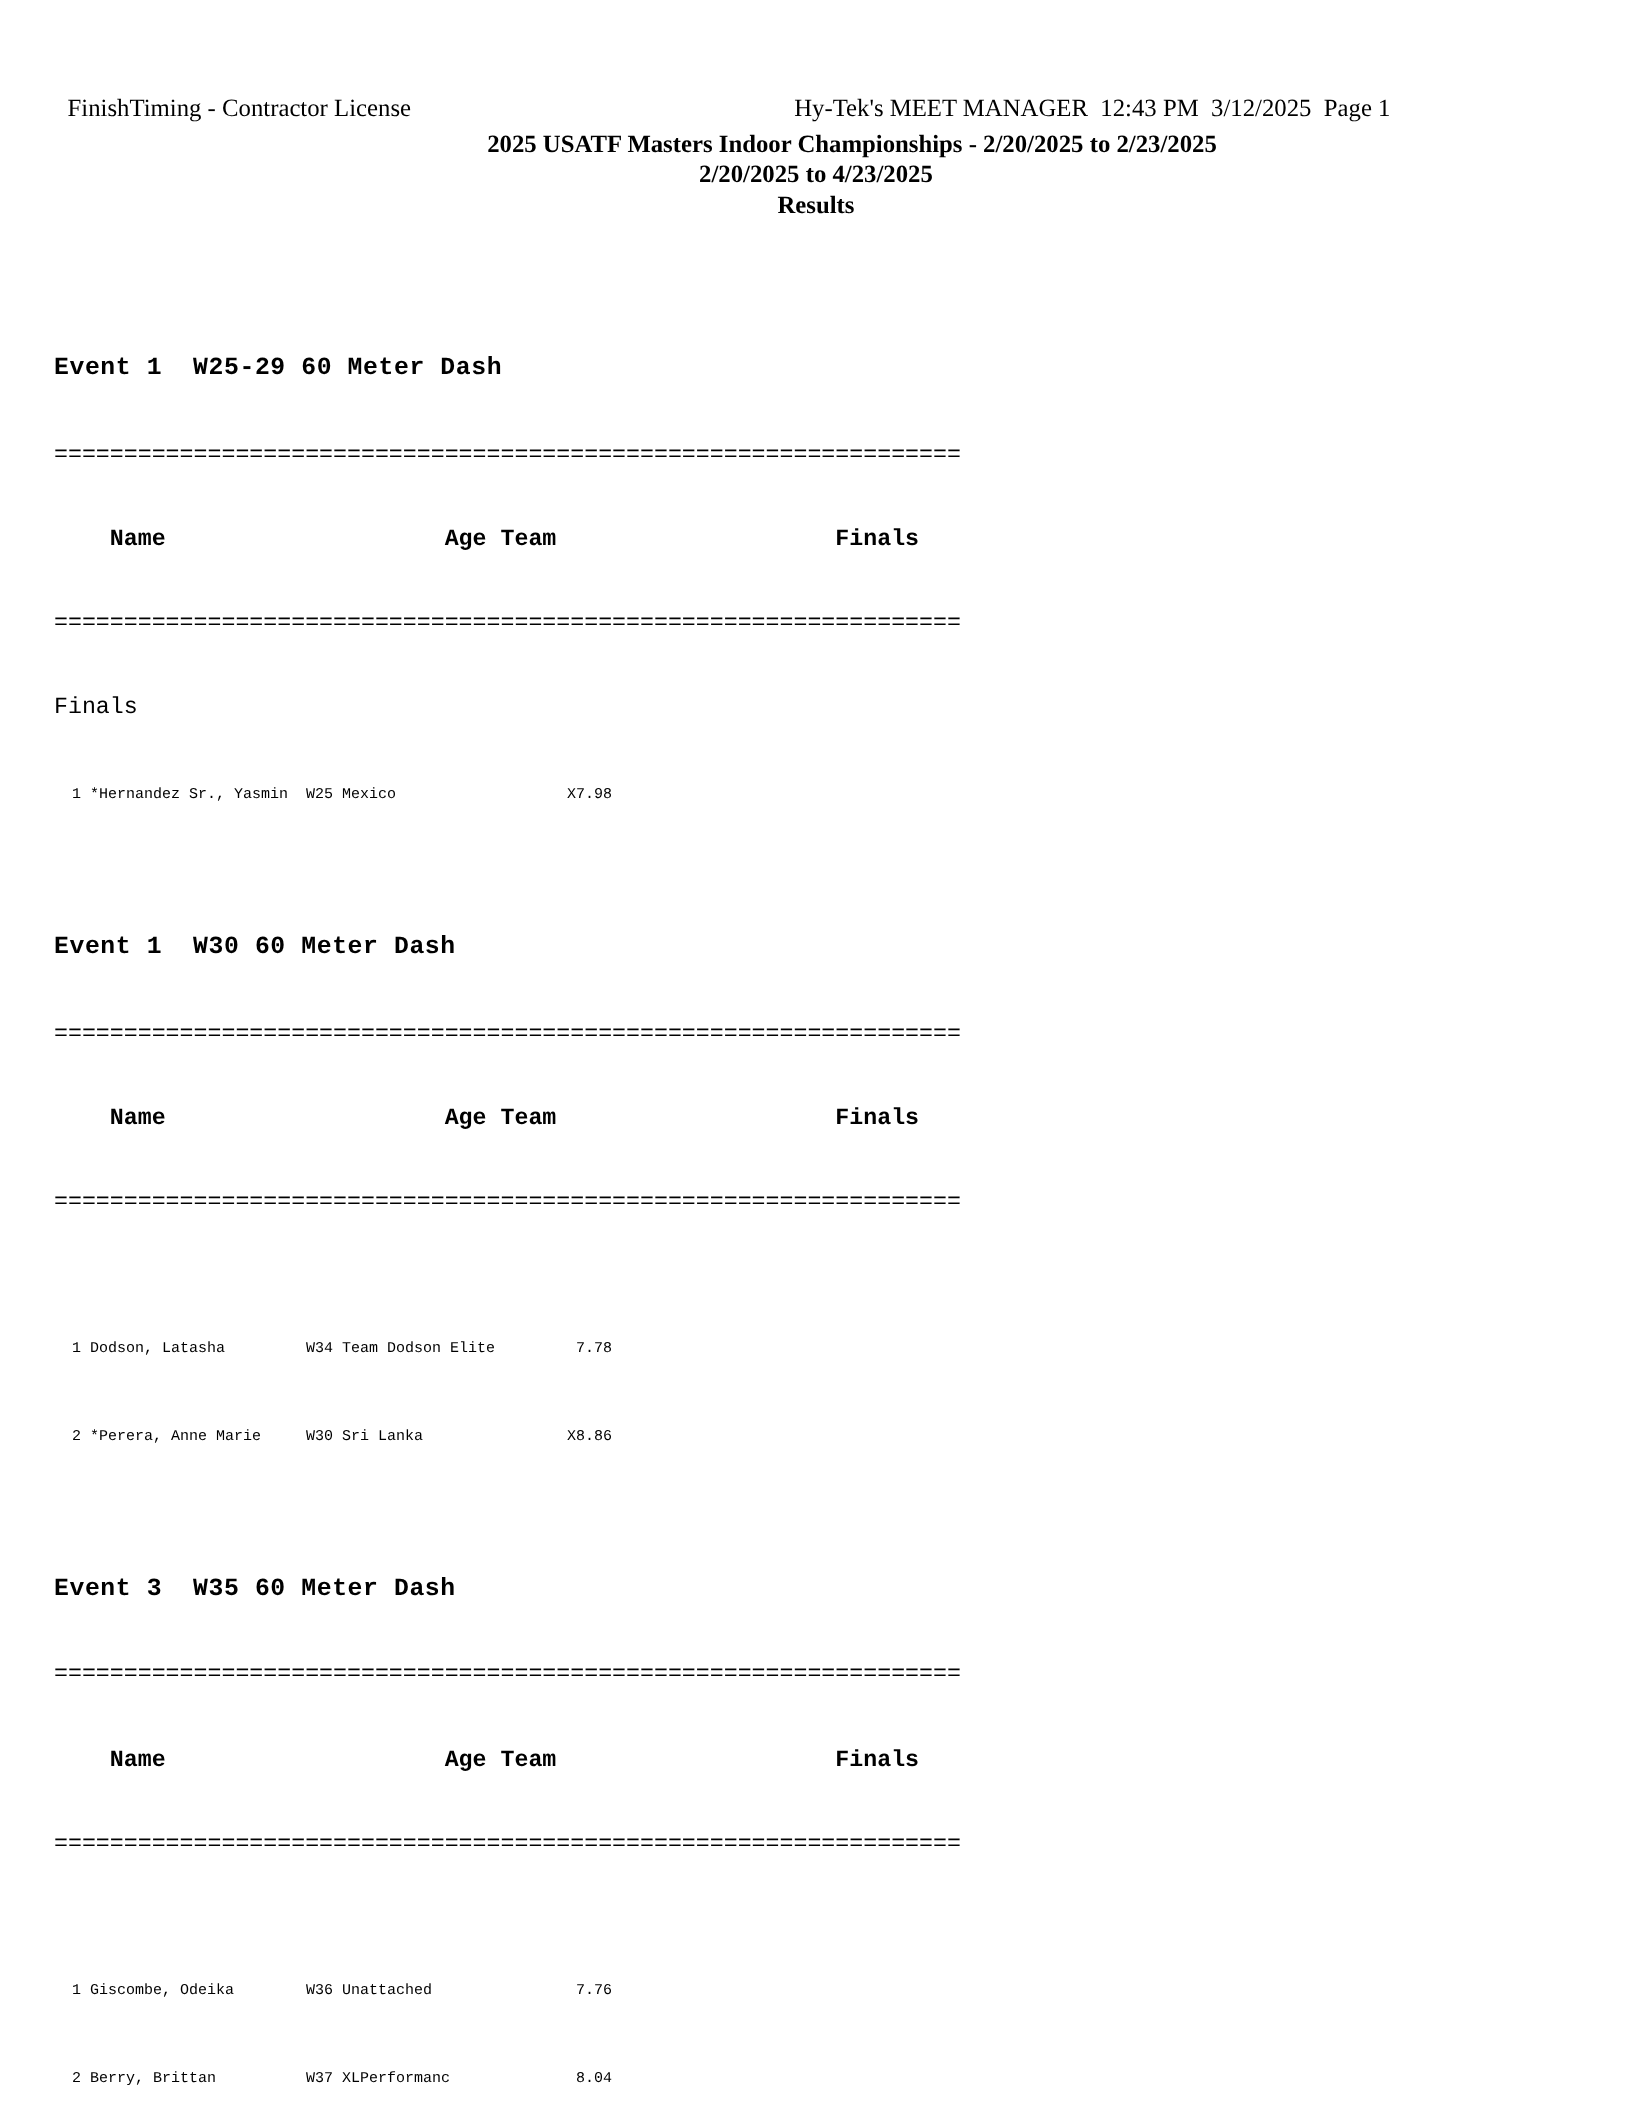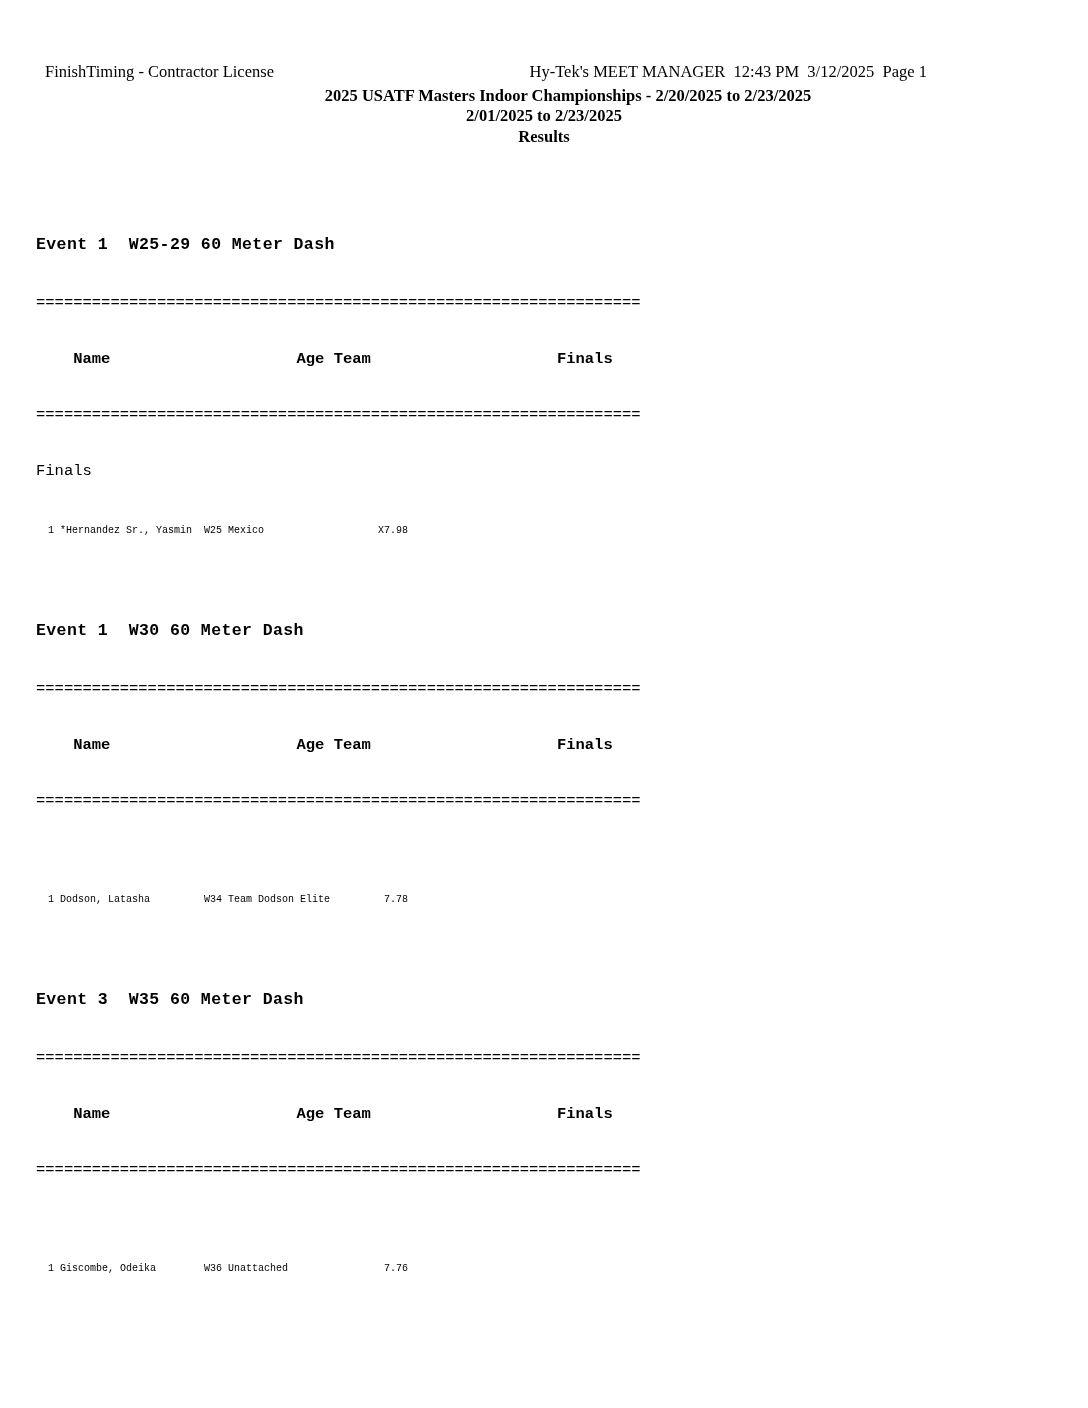--- a/index.html
+++ b/index.html
@@ -118,49 +118,51 @@
 
 <div class="page">
 
   <div class="header-row">
     <div class="header-left">FinishTiming - Contractor License</div>
     <div class="header-right">Hy-Tek's MEET MANAGER  12:43 PM  3/12/2025  Page 1</div>
   </div>
 
   <div class="title-block">
     <div class="title-main">2025 USATF Masters Indoor Championships - 2/20/2025 to 2/23/2025</div>
-    <div class="title-sub">2/01/2025 to 2/23/2025</div>
+    <div class="title-sub">2/20/2025 to 4/23/2025</div>
     <div class="title-results">Results</div>
   </div>
 
   <div class="body-block">
 
     
     <div class="evt-head">Event 1  W25-29 60 Meter Dash</div>
     <div class="rule">=================================================================</div>
     <div class="colhead">    Name                    Age Team                    Finals</div>
     <div class="rule">=================================================================</div>
     <div class="sect">Finals</div>
     <div class="row">  1 *Hernandez Sr., Yasmin  W25 Mexico                   X7.98</div>
 
     
     <div class="evt-head">Event 1  W30 60 Meter Dash</div>
     <div class="rule">=================================================================</div>
     <div class="colhead">    Name                    Age Team                    Finals</div>
     <div class="rule">=================================================================</div>
     <div class="gap-s"></div>
     <div class="row">  1 Dodson, Latasha         W34 Team Dodson Elite         7.78</div>
+    <div class="row">  2 *Perera, Anne Marie     W30 Sri Lanka                X8.86</div>
 
     
     <div class="evt-head">Event 3  W35 60 Meter Dash</div>
     <div class="rule">=================================================================</div>
     <div class="colhead">    Name                    Age Team                    Finals</div>
     <div class="rule">=================================================================</div>
     <div class="gap-s"></div>
     <div class="row">  1 Giscombe, Odeika        W36 Unattached                7.76</div>
+    <div class="row">  2 Berry, Brittan          W37 XLPerformanc              8.04</div>
     
     
     
 
     
     
     
     
     
     

